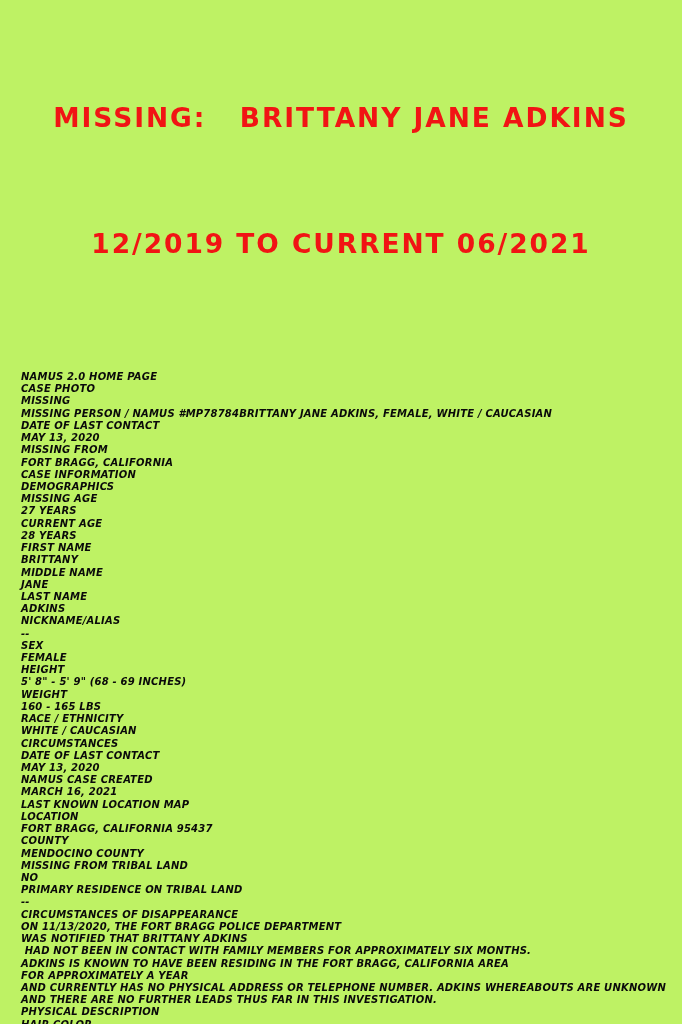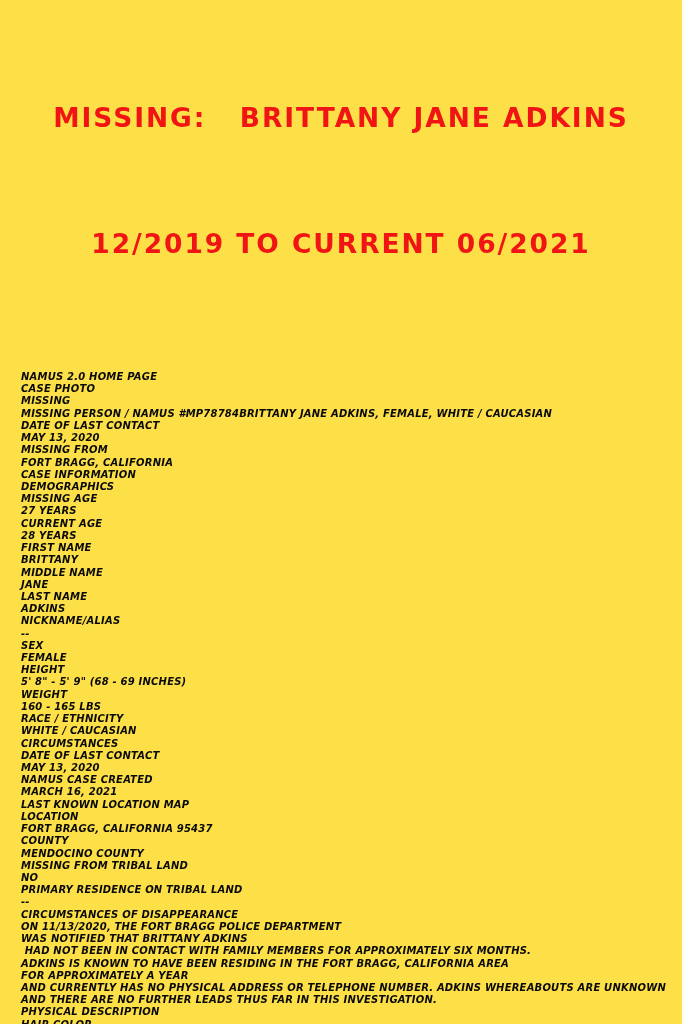--- a/index.html
+++ b/index.html
@@ -9,21 +9,21 @@
   }
   body {
     width: 682px;
     height: 1024px;
     overflow: hidden;
     position: relative;
   }
   .page {
     width: 682px;
     height: 1024px;
-    background: #fde047;
+    background: #bef264;
   }
   .flyer-title {
     padding-top: 13px;
     text-align: center;
     font-family: "DejaVu Sans", sans-serif;
     font-weight: 800;
     font-size: 27px;
     line-height: 42px;
     letter-spacing: 2px;
     white-space: pre;

